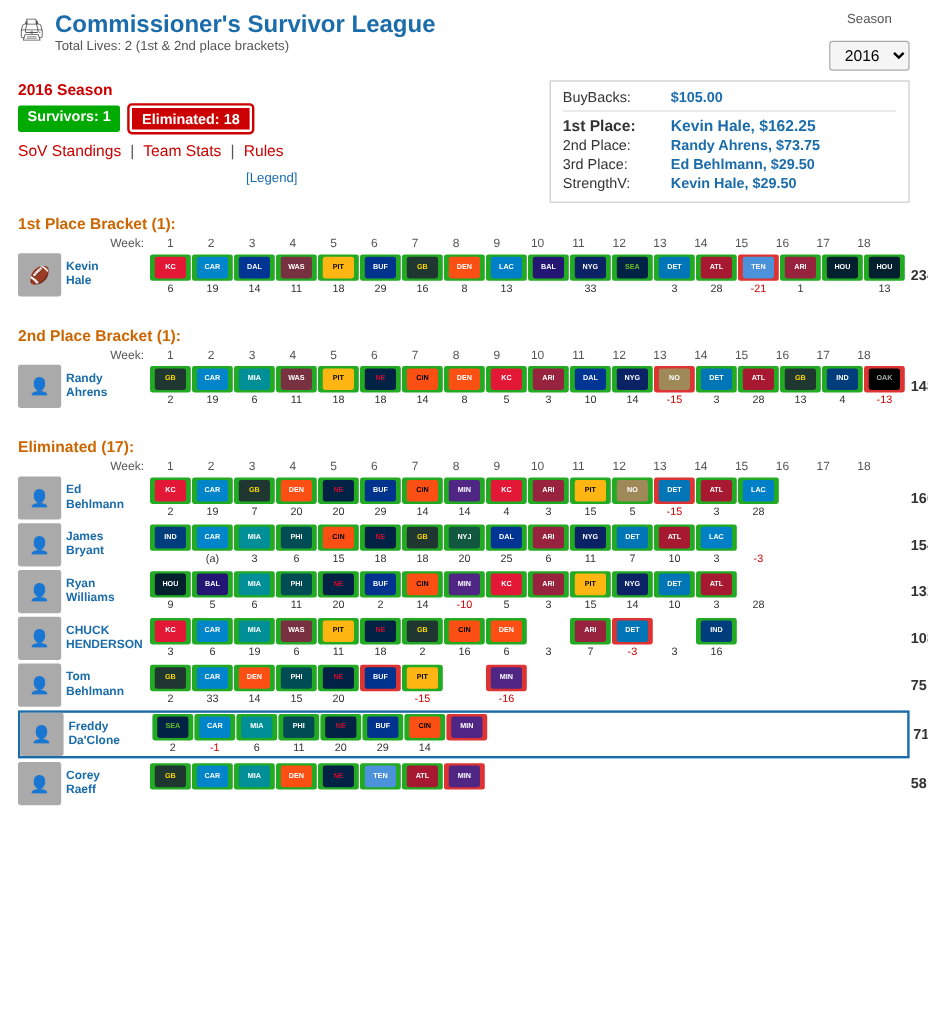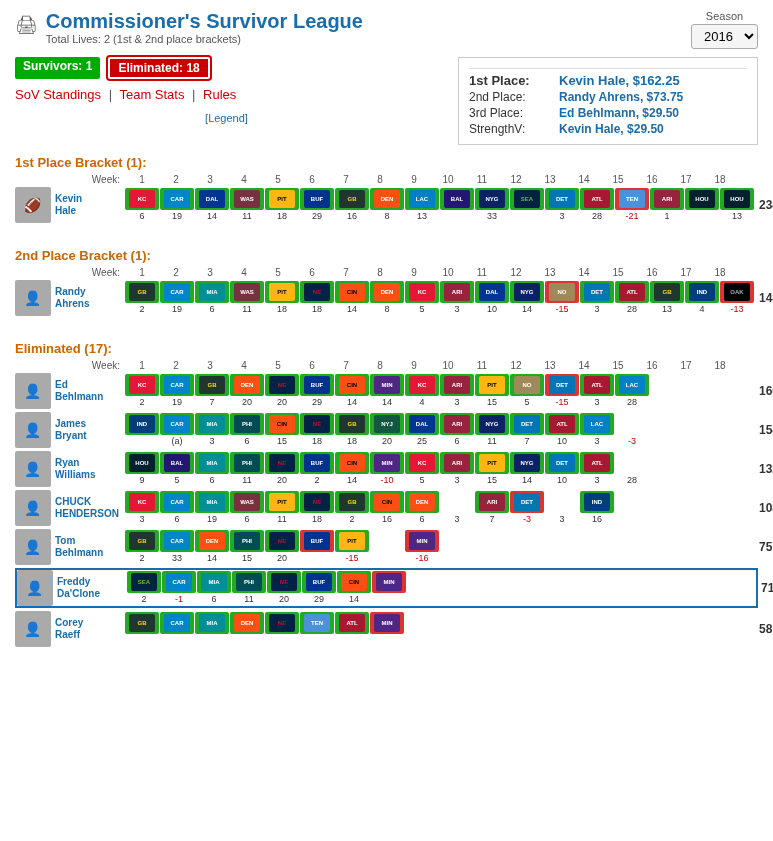--- a/index.html
+++ b/index.html
@@ -43,21 +43,21 @@
       color: #555;
     }
     .season-selector {
       display: flex;
       flex-direction: column;
       align-items: center;
     }
     .season-label {
       font-size: 11px;
       color: #555;
-      margin-bottom: 2px;
+      margin-bottom: 12px;
     }
     .season-dropdown {
       border: 1px solid #aaa;
       background: #f5f5f5;
       border-radius: 3px;
       padding: 3px 8px;
       font-size: 13px;
       cursor: pointer;
     }
 
@@ -170,35 +170,40 @@
       <select class="season-dropdown">
         <option>2016</option>
         <option>2015</option>
         <option>2014</option>
       </select>
     </div>
   </div>
 
   <div class="info-area">
     <div class="left-info">
+      <div class="season-heading">2016 Season</div>
       <div class="badges">
         <span class="badge-survivors">Survivors: 1</span>
         <span class="badge-eliminated">Eliminated: 18</span>
       </div>
       <div class="nav-links">
         <a href="#">SoV Standings</a>
         <span class="nav-sep">|</span>
         <a href="#">Team Stats</a>
         <span class="nav-sep">|</span>
         <a href="#">Rules</a>
       </div>
       <div class="legend-link">[Legend]</div>
     </div>
 
     <div class="standings-table">
+      <div class="st-row">
+        <span class="st-label">BuyBacks:</span>
+        <span class="st-value">$105.00</span>
+      </div>
       <hr class="st-divider">
       <div class="st-row highlight">
         <span class="st-label">1st Place:</span>
         <span class="st-value">Kevin Hale, $162.25</span>
       </div>
       <div class="st-row">
         <span class="st-label">2nd Place:</span>
         <span class="st-value">Randy Ahrens, $73.75</span>
       </div>
       <div class="st-row">

